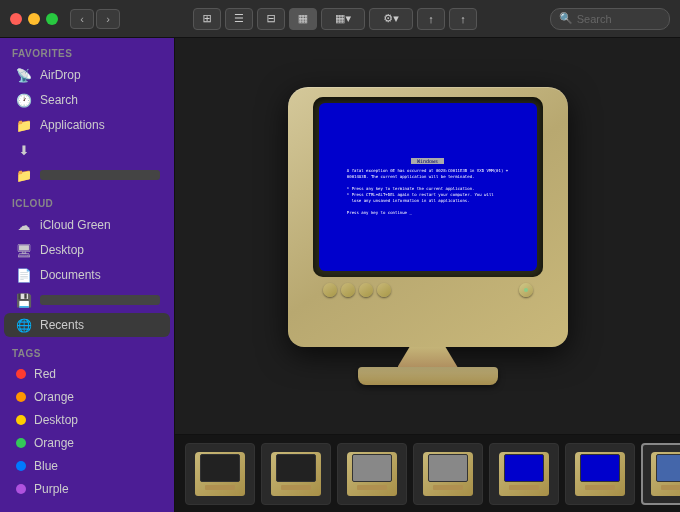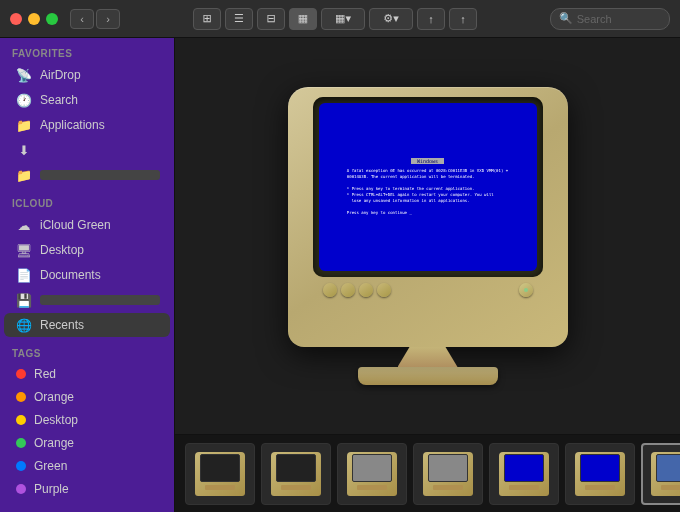--- a/index.html
+++ b/index.html
@@ -432,21 +432,21 @@
     <div class="sidebar-item">
       <div class="tag-dot" style="background:#ffcc00;"></div>
       <span class="sidebar-item-text">Desktop</span>
     </div>
     <div class="sidebar-item">
       <div class="tag-dot" style="background:#34c759;"></div>
       <span class="sidebar-item-text">Orange</span>
     </div>
     <div class="sidebar-item">
       <div class="tag-dot" style="background:#007aff;"></div>
-      <span class="sidebar-item-text">Green</span>
+      <span class="sidebar-item-text">Blue</span>
     </div>
     <div class="sidebar-item">
       <div class="tag-dot" style="background:#af52de;"></div>
       <span class="sidebar-item-text">Purple</span>
     </div>
 
   </div>
 
   <div class="content">
     <div class="preview-area">

